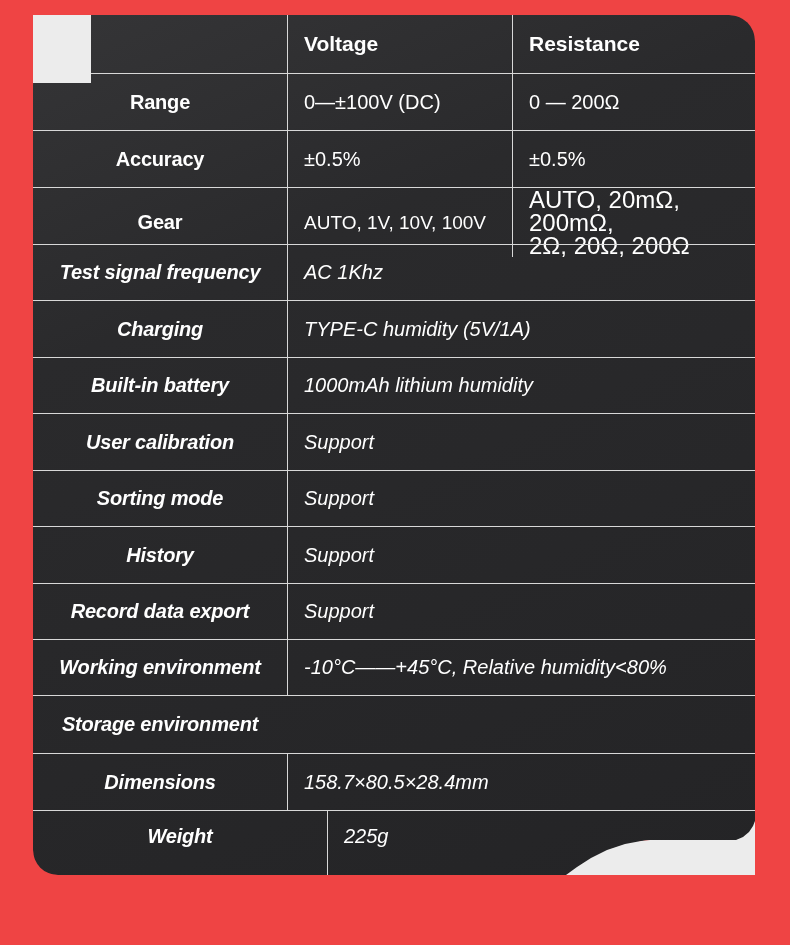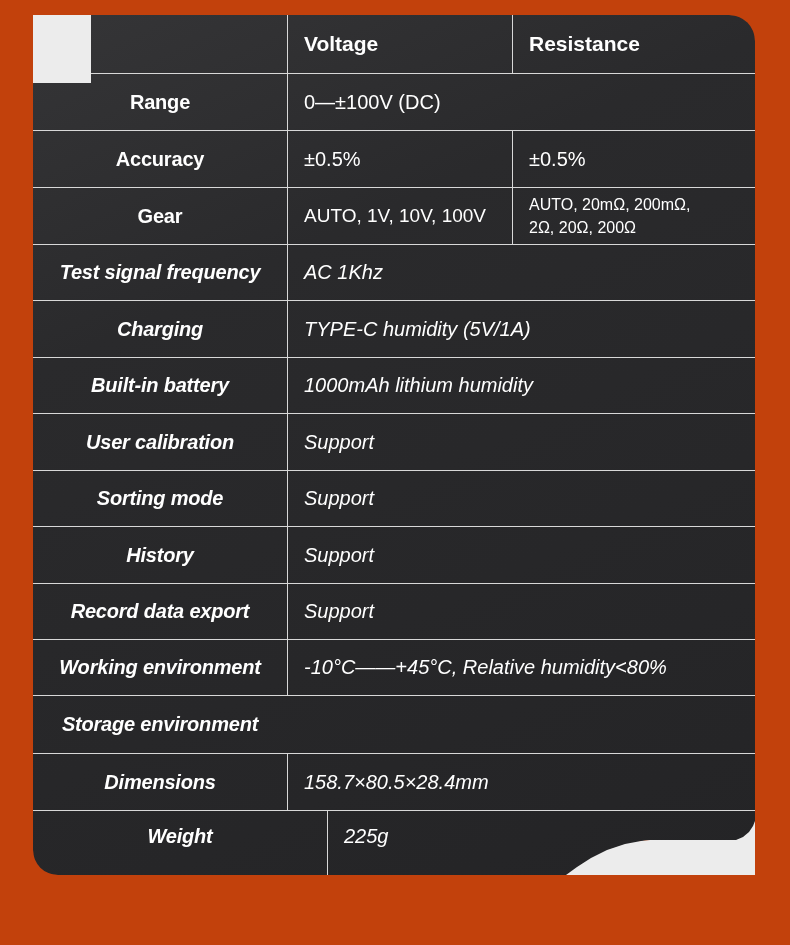--- a/index.html
+++ b/index.html
@@ -1,37 +1,37 @@
 <!DOCTYPE html>
 <html><head>
 <meta charset="utf-8">
 <style>
   html,body{margin:0;padding:0;}
   body{width:790px;height:945px;background:#ececec;font-family:"Liberation Sans","DejaVu Sans",sans-serif;}
-  .stage{position:relative;width:790px;height:945px;background:#c2410c;overflow:hidden;}
+  .stage{position:relative;width:790px;height:945px;background:#ef4444;overflow:hidden;}
 
   .spec-table{
     position:absolute;left:33px;top:15px;width:722px;height:860px;
     background:linear-gradient(155deg,#353537 0%,#2a2a2c 30%,#242426 100%);
     color:#fff;
     border-radius:6px 26px 20px 25px;
     -webkit-clip-path:path("M 58 0 L 696 0 Q 722 0 722 26 L 722 806 Q 722 825 703 825 L 618 825 C 586 825 574 860 534 860 L 25 860 Q 0 860 0 835 L 0 71 Q 0 64 4 59 L 49 7 Q 53 0 58 0 Z");
     clip-path:path("M 58 0 L 696 0 Q 722 0 722 26 L 722 806 Q 722 825 703 825 L 618 825 C 586 825 574 860 534 860 L 25 860 Q 0 860 0 835 L 0 71 Q 0 64 4 59 L 49 7 Q 53 0 58 0 Z");
     display:grid;
     grid-template-rows:58px 57px 57px 57px 56px 57px 56px 57px 56px 57px 56px 56px 58px 57px minmax(0,1fr);
   }
   .r{display:grid;grid-template-columns:254px 225px 243px;}
   .r.two{grid-template-columns:254px 468px;font-style:italic;}
   .r + .r{border-top:1px solid #d8d8d8;}
   .cell{display:flex;align-items:center;min-width:0;}
   .lc{justify-content:center;text-align:center;font-weight:700;font-size:20px;letter-spacing:-0.2px;}
   .vc{border-left:1px solid #d8d8d8;padding-left:16px;font-size:20px;font-weight:400;}
   .hdr .vc{font-weight:700;font-size:21px;}
   .gear-v{font-size:19px;}
-  .gear-r{font-size:16px;line-height:23px;white-space:pre-line;padding-right:4px;}
+  .gear-r{font-size:24px;line-height:23px;white-space:pre-line;padding-right:4px;}
   .r.last .cell{padding-bottom:13px;margin-left:40px;}
 
   
   .cover{position:absolute;background:#ececec;}
   .cover-tl{left:33px;top:15px;width:58px;height:68px;
     clip-path:polygon(0 0,57 0,0 67);-webkit-clip-path:polygon(0 0,57 0,0 67);}
   .cover-br{left:533px;top:821px;width:222px;height:54px;
     clip-path:polygon(33px 54px,44px 46px,58px 37px,74px 29px,92px 23px,108px 20px,117px 19px,203px 19px,210px 16px,216px 11px,220px 5px,222px 0,222px 54px);
     -webkit-clip-path:polygon(33px 54px,44px 46px,58px 37px,74px 29px,92px 23px,108px 20px,117px 19px,203px 19px,210px 16px,216px 11px,220px 5px,222px 0,222px 54px);}
 </style>
@@ -47,20 +47,21 @@
           <span>Voltage</span>
         </div>
       <div class="cell vc">
           <span>Resistance</span>
         </div>
     </div>
 
     <div class="r">
       <div class="cell lc">Range</div>
       <div class="cell vc">0—±100V (DC)</div>
+      <div class="cell vc">0 — 200Ω</div>
     </div>
 
     <div class="r">
       <div class="cell lc">Accuracy</div>
       <div class="cell vc">±0.5%</div>
       <div class="cell vc">±0.5%</div>
     </div>
 
     <div class="r">
       <div class="cell lc">Gear</div>

